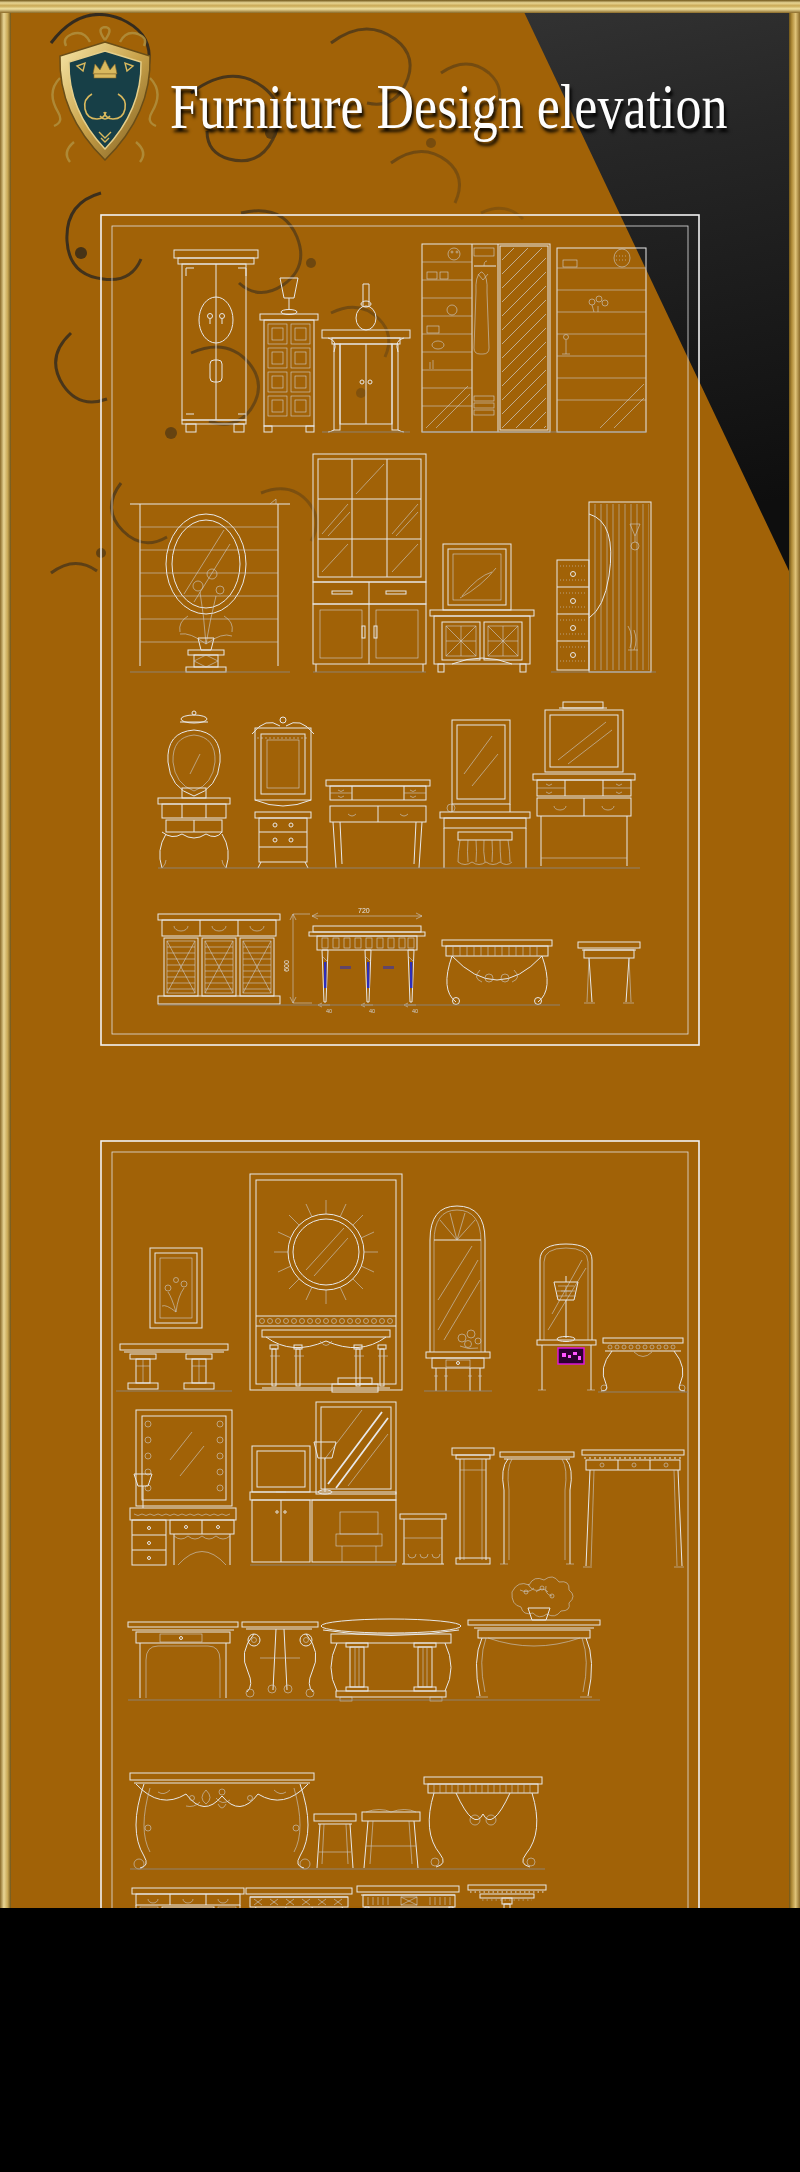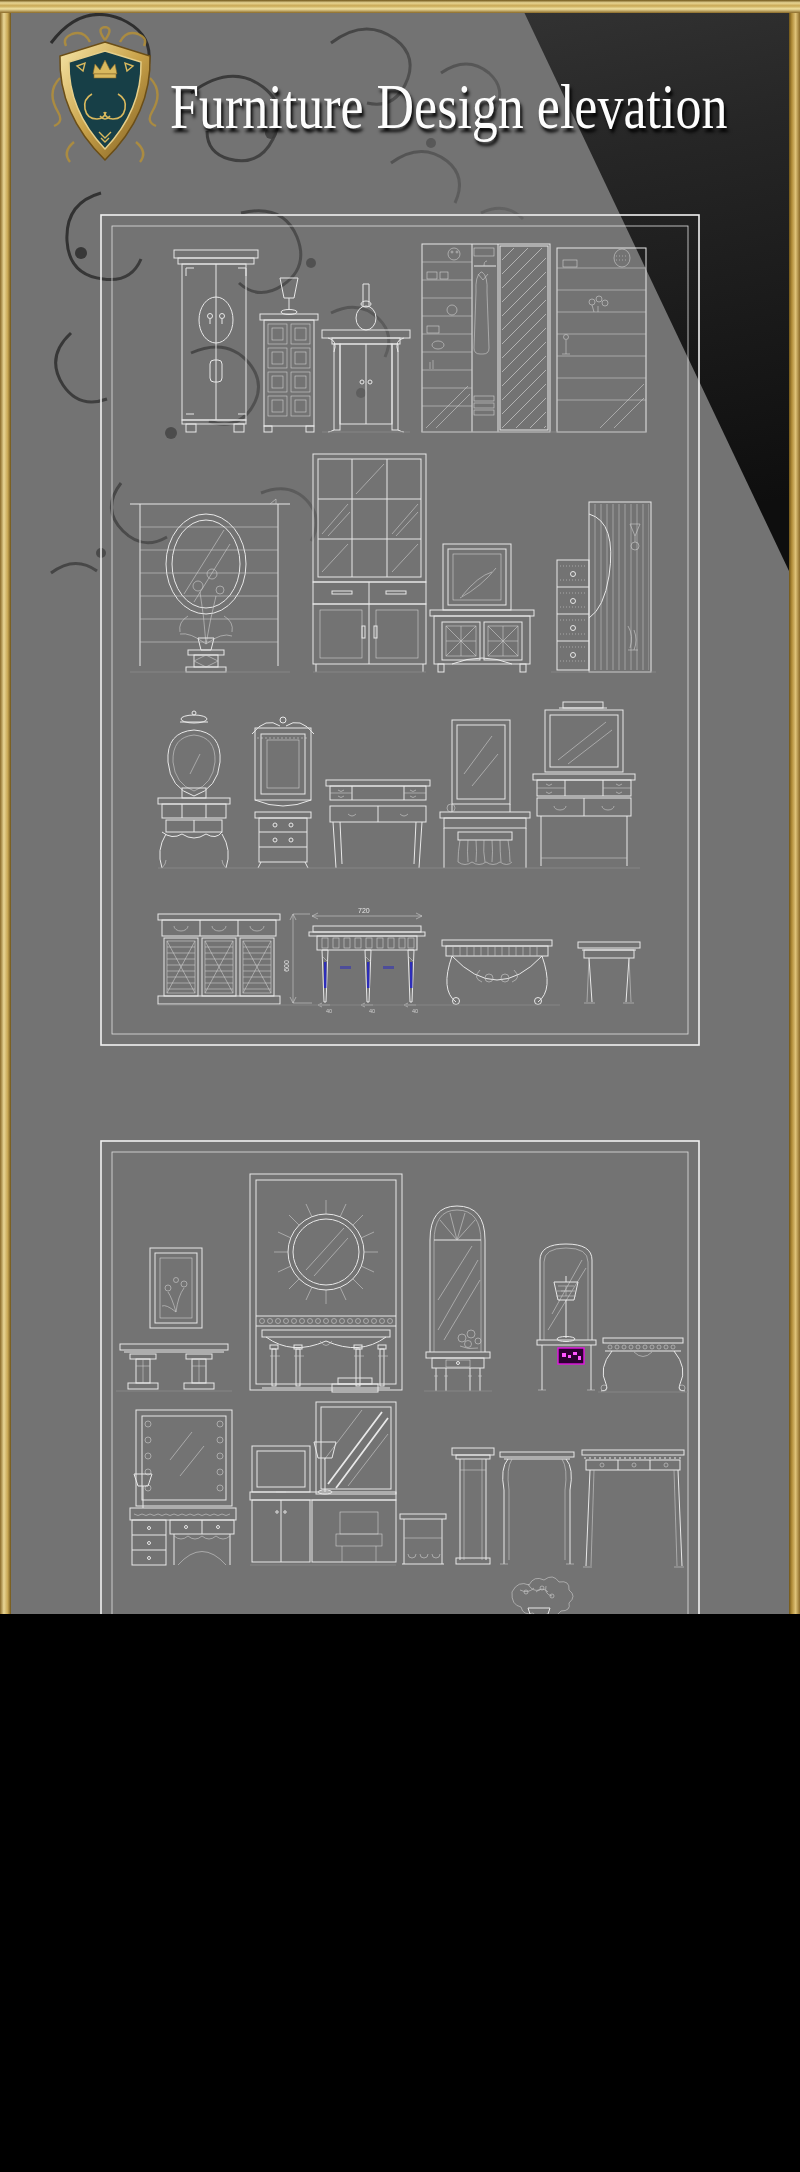--- a/index.html
+++ b/index.html
@@ -1,16 +1,16 @@
 <!DOCTYPE html>
 <html><head>
 <meta charset="utf-8">
 <style>
   html,body{margin:0;padding:0;background:#000;}
-  #stage{position:relative;width:800px;height:1614px;background:#737373;overflow:hidden;
+  #stage{position:relative;width:800px;height:1908px;background:#a16207;overflow:hidden;
          font-family:"Liberation Sans",sans-serif;}
   
   .gf{position:absolute;z-index:40;}
   #gf-top{left:0;top:0;width:800px;height:13px;
     background:linear-gradient(180deg,#6e5418 0,#e9d695 22%,#c9a855 45%,#f0e0a0 68%,#8a6a28 100%);}
   #gf-bottom{left:0;top:2150px;width:800px;height:22px;
     background:linear-gradient(0deg,#7a5c20 0,#caa84e 30%,#f0dfa0 62%,#8a6a28 100%);}
   #gf-left{left:0;top:13px;width:11px;height:2137px;
     background:linear-gradient(90deg,#8a6a28 0,#e9d695 35%,#c9a855 70%,#6e5418 100%);}
   #gf-right{left:789px;top:13px;width:11px;height:2137px;

